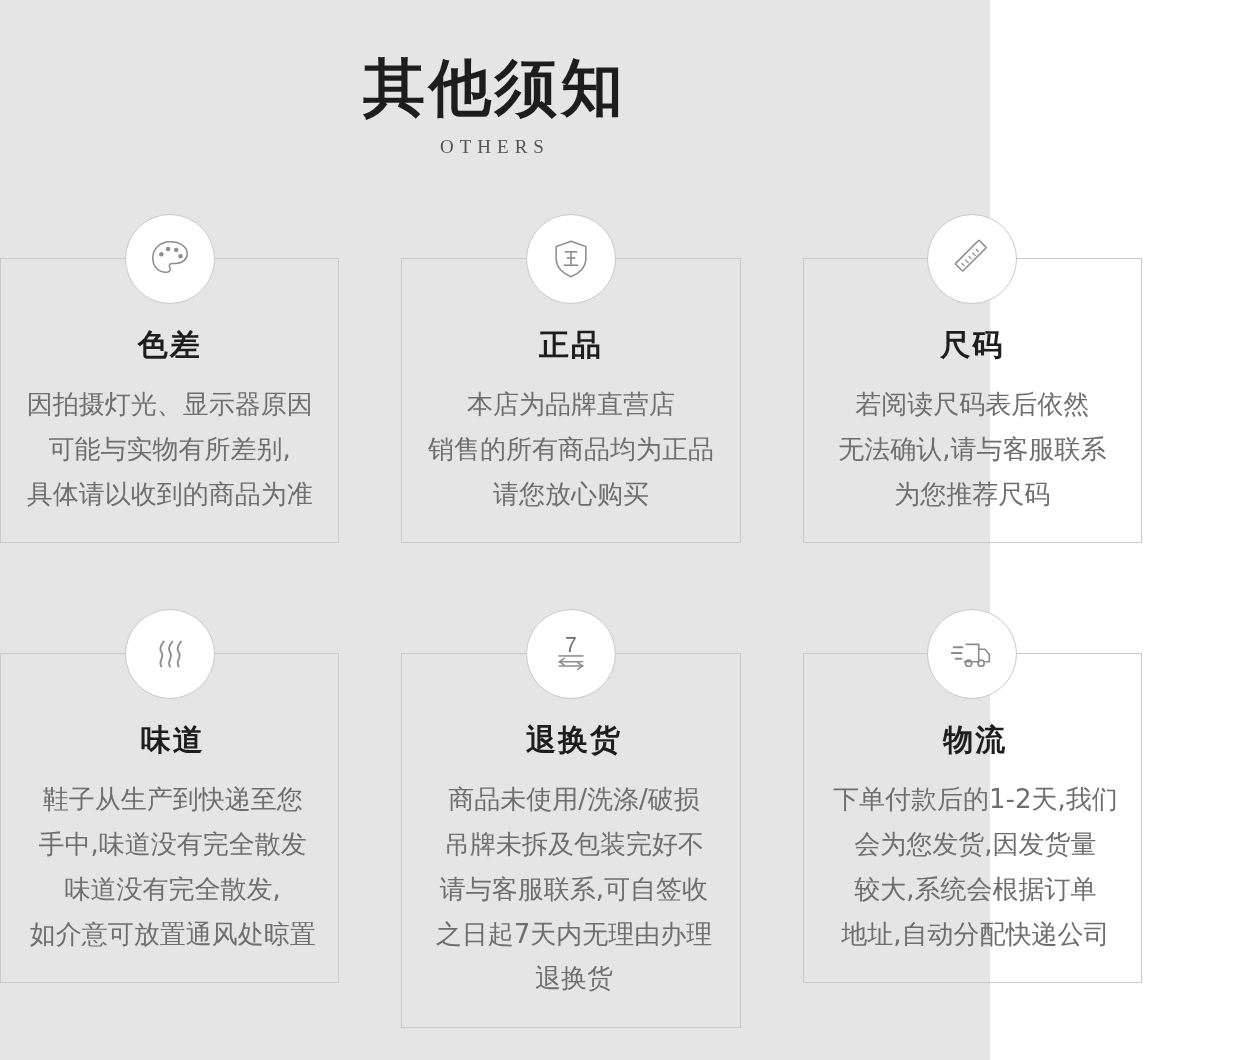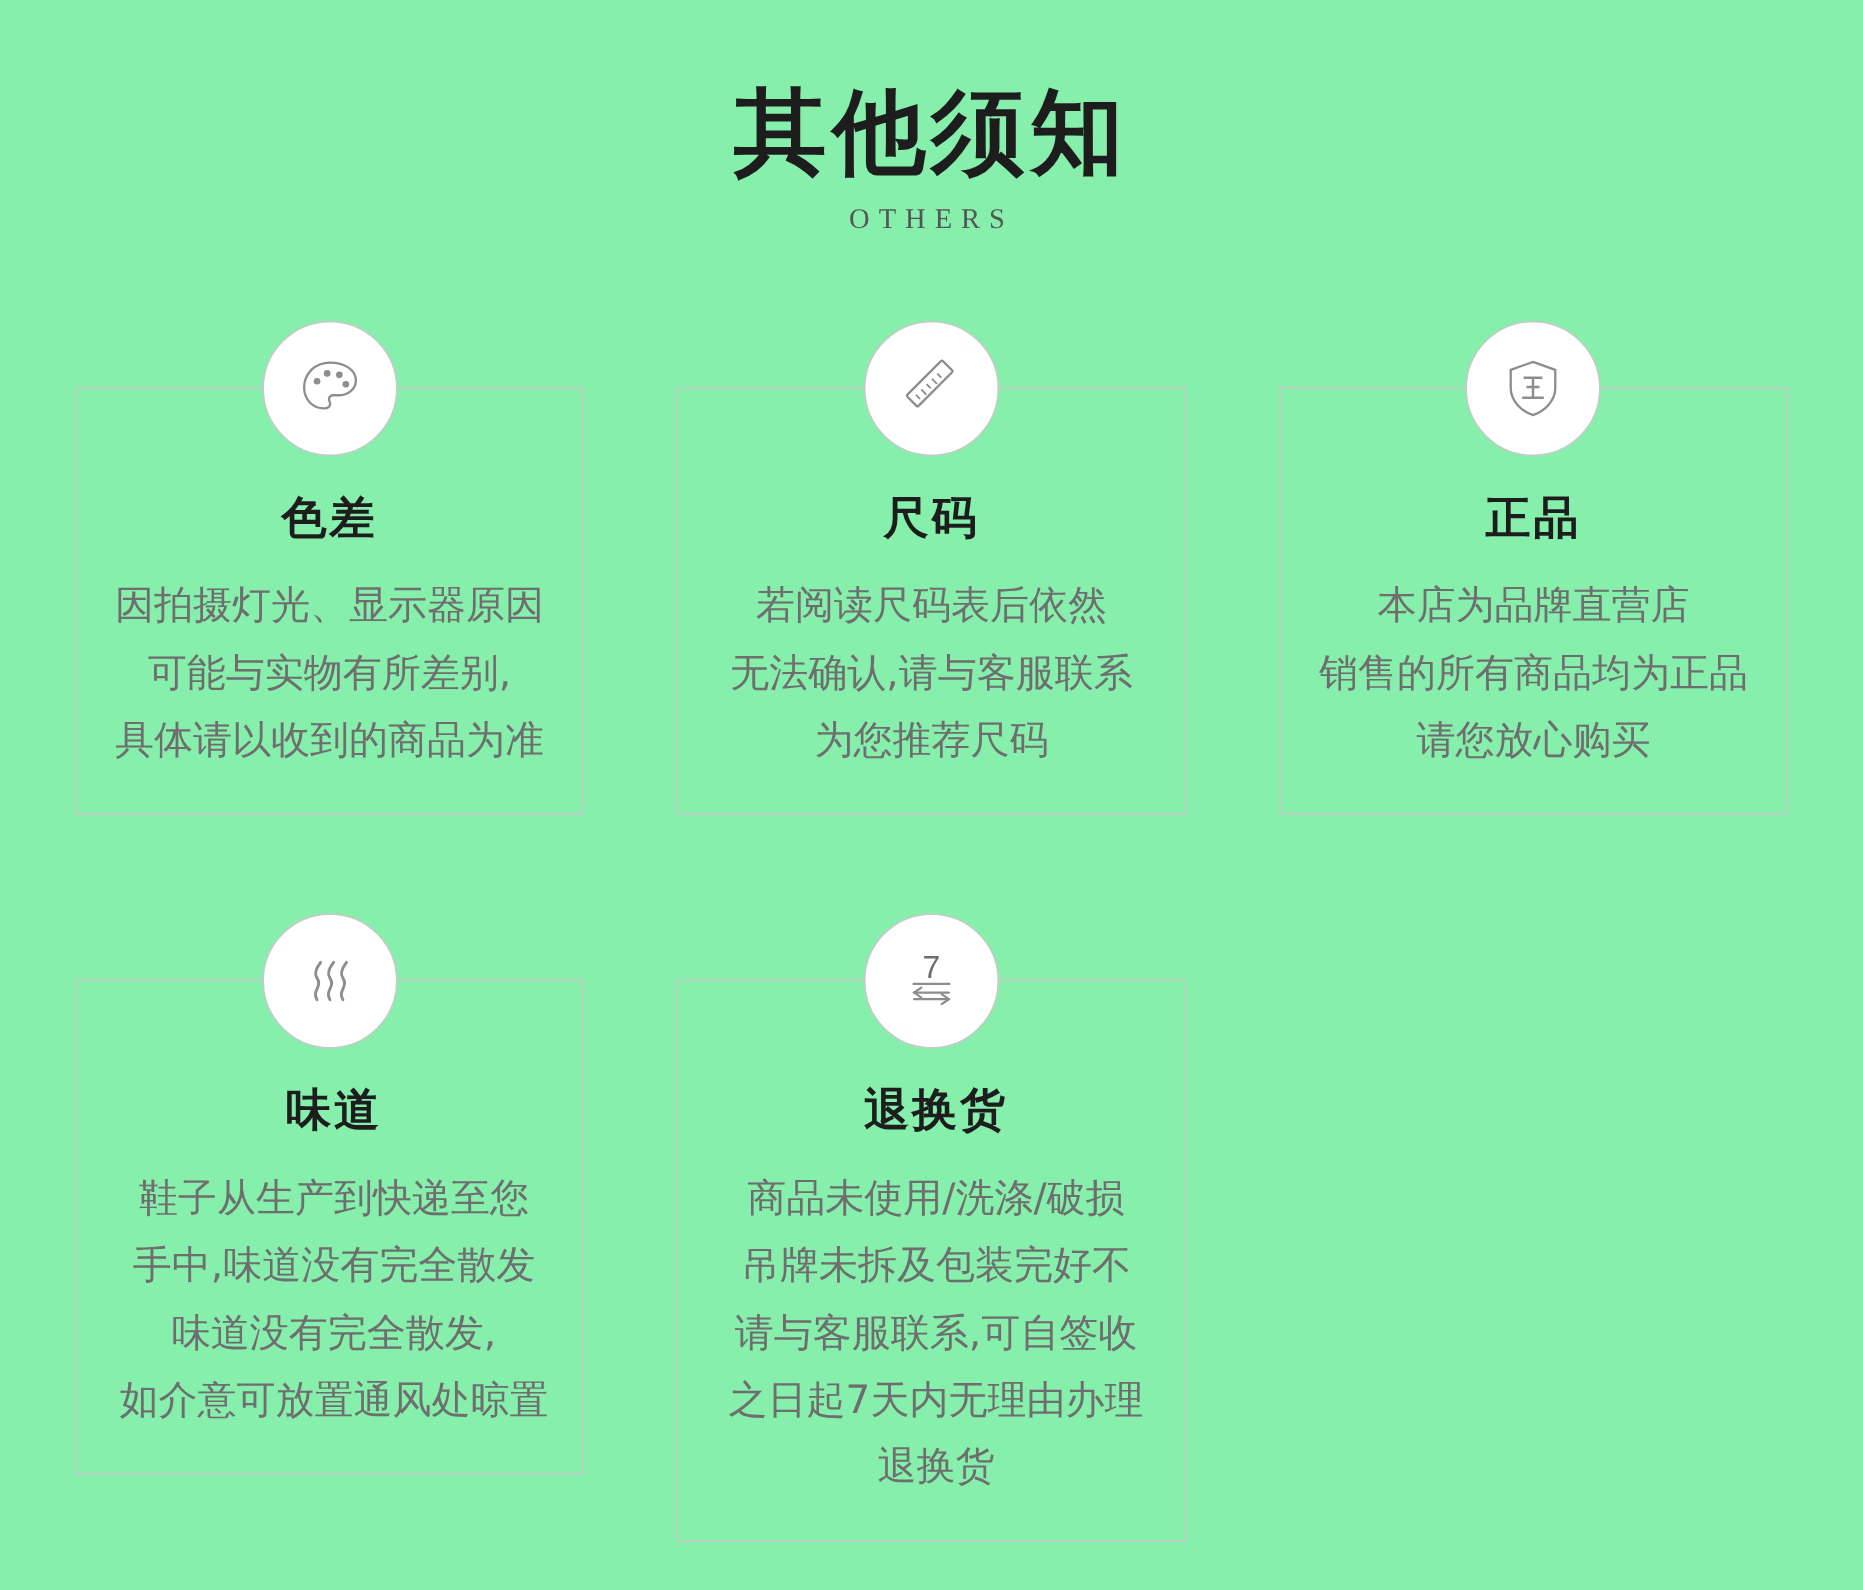--- a/index.html
+++ b/index.html
@@ -9,23 +9,23 @@
   }
   body {
     width: 1242px;
     height: 1060px;
     font-family: "Liberation Sans", "DejaVu Sans", sans-serif;
     color: #222;
     overflow: hidden;
   }
   .page {
     position: relative;
-    width: 1242px;
+    width: 990px;
     height: 1060px;
-    background: #86efac;
+    background: #e5e5e5;
   }
 
   
   .header {
     text-align: center;
     padding-top: 54px;
   }
   .header .title-cn {
     font-size: 62px;
     font-weight: 700;
@@ -124,55 +124,55 @@
         <div class="card-title">色差</div>
         <div class="card-text">因拍摄灯光、显示器原因
 可能与实物有所差别,
 具体请以收到的商品为准</div>
       </div>
     </div>
 
     <div class="cell">
       <div class="badge">
         <svg width="46" height="46" viewBox="0 0 48 48" fill="none" stroke="#8d8d8d" stroke-width="1.6">
+          <path d="M24 5.5 L39.5 11 v12.5 C39.5 32.5 32.5 39.5 24 42.5 C15.5 39.5 8.5 32.5 8.5 23.5 V11 Z"></path>
+          <g stroke-width="1.7">
+            <line x1="17.5" y1="16.5" x2="30.5" y2="16.5"></line>
+            <line x1="24" y1="16.5" x2="24" y2="30"></line>
+            <line x1="19.5" y1="23" x2="28.5" y2="23"></line>
+            <line x1="16.5" y1="30.5" x2="31.5" y2="30.5"></line>
+          </g>
+        </svg>
+      </div>
+      <div class="card">
+        <div class="card-title">正品</div>
+        <div class="card-text">本店为品牌直营店
+销售的所有商品均为正品
+请您放心购买</div>
+      </div>
+    </div>
+
+    <div class="cell">
+      <div class="badge">
+        <svg width="46" height="46" viewBox="0 0 48 48" fill="none" stroke="#8d8d8d" stroke-width="1.6">
           <rect x="6.5" y="29" width="35" height="11" rx="1" transform="rotate(-45 6.5 29)"></rect>
           <g stroke-width="1.3">
             <line x1="13.2" y1="28.4" x2="16.0" y2="31.2"></line>
             <line x1="16.9" y1="24.7" x2="20.4" y2="28.2"></line>
             <line x1="20.6" y1="21.0" x2="23.4" y2="23.8"></line>
             <line x1="24.3" y1="17.3" x2="27.8" y2="20.8"></line>
             <line x1="28.0" y1="13.6" x2="30.8" y2="16.4"></line>
           </g>
         </svg>
       </div>
       <div class="card">
         <div class="card-title">尺码</div>
         <div class="card-text">若阅读尺码表后依然
 无法确认,请与客服联系
 为您推荐尺码</div>
-      </div>
-    </div>
-
-    <div class="cell">
-      <div class="badge">
-        <svg width="46" height="46" viewBox="0 0 48 48" fill="none" stroke="#8d8d8d" stroke-width="1.6">
-          <path d="M24 5.5 L39.5 11 v12.5 C39.5 32.5 32.5 39.5 24 42.5 C15.5 39.5 8.5 32.5 8.5 23.5 V11 Z"></path>
-          <g stroke-width="1.7">
-            <line x1="17.5" y1="16.5" x2="30.5" y2="16.5"></line>
-            <line x1="24" y1="16.5" x2="24" y2="30"></line>
-            <line x1="19.5" y1="23" x2="28.5" y2="23"></line>
-            <line x1="16.5" y1="30.5" x2="31.5" y2="30.5"></line>
-          </g>
-        </svg>
-      </div>
-      <div class="card">
-        <div class="card-title">正品</div>
-        <div class="card-text">本店为品牌直营店
-销售的所有商品均为正品
-请您放心购买</div>
       </div>
     </div>
 
     <div class="cell">
       <div class="badge">
         <svg width="46" height="46" viewBox="0 0 48 48" fill="none" stroke="#8d8d8d" stroke-width="2" stroke-linecap="round">
           <path d="M15 37 C11 31 19 28 15 22 C12 17.5 16 13 17.5 11"></path>
           <path d="M24 37 C20 31 28 28 24 22 C21 17.5 25 13 26.5 11"></path>
           <path d="M33 37 C29 31 37 28 33 22 C30 17.5 34 13 35.5 11"></path>
         </svg>
@@ -202,15 +202,37 @@
       <div class="card tall">
         <div class="card-title">退换货</div>
         <div class="card-text">商品未使用/洗涤/破损
 吊牌未拆及包装完好不
 请与客服联系,可自签收
 之日起7天内无理由办理
 退换货</div>
       </div>
     </div>
 
+    <div class="cell">
+      <div class="badge">
+        <svg width="50" height="50" viewBox="0 0 52 52" fill="none" stroke="#8d8d8d" stroke-width="1.7" stroke-linecap="round">
+          <path d="M20 16 H33 V34 H18"></path>
+          <path d="M33 21 H39.5 L44 26.5 V34 H40"></path>
+          <circle cx="35.5" cy="35.5" r="3.2"></circle>
+          <circle cx="22.5" cy="35.5" r="3.2"></circle>
+          <g stroke-width="2">
+            <line x1="7" y1="19" x2="16" y2="19"></line>
+            <line x1="5" y1="25" x2="15" y2="25"></line>
+            <line x1="9" y1="31" x2="15" y2="31"></line>
+          </g>
+        </svg>
+      </div>
+      <div class="card tall">
+        <div class="card-title">物流</div>
+        <div class="card-text">下单付款后的1-2天,我们
+会为您发货,因发货量
+较大,系统会根据订单
+地址,自动分配快递公司</div>
+      </div>
+    </div>
 
   </div>
 </div>
 
 </body></html>

